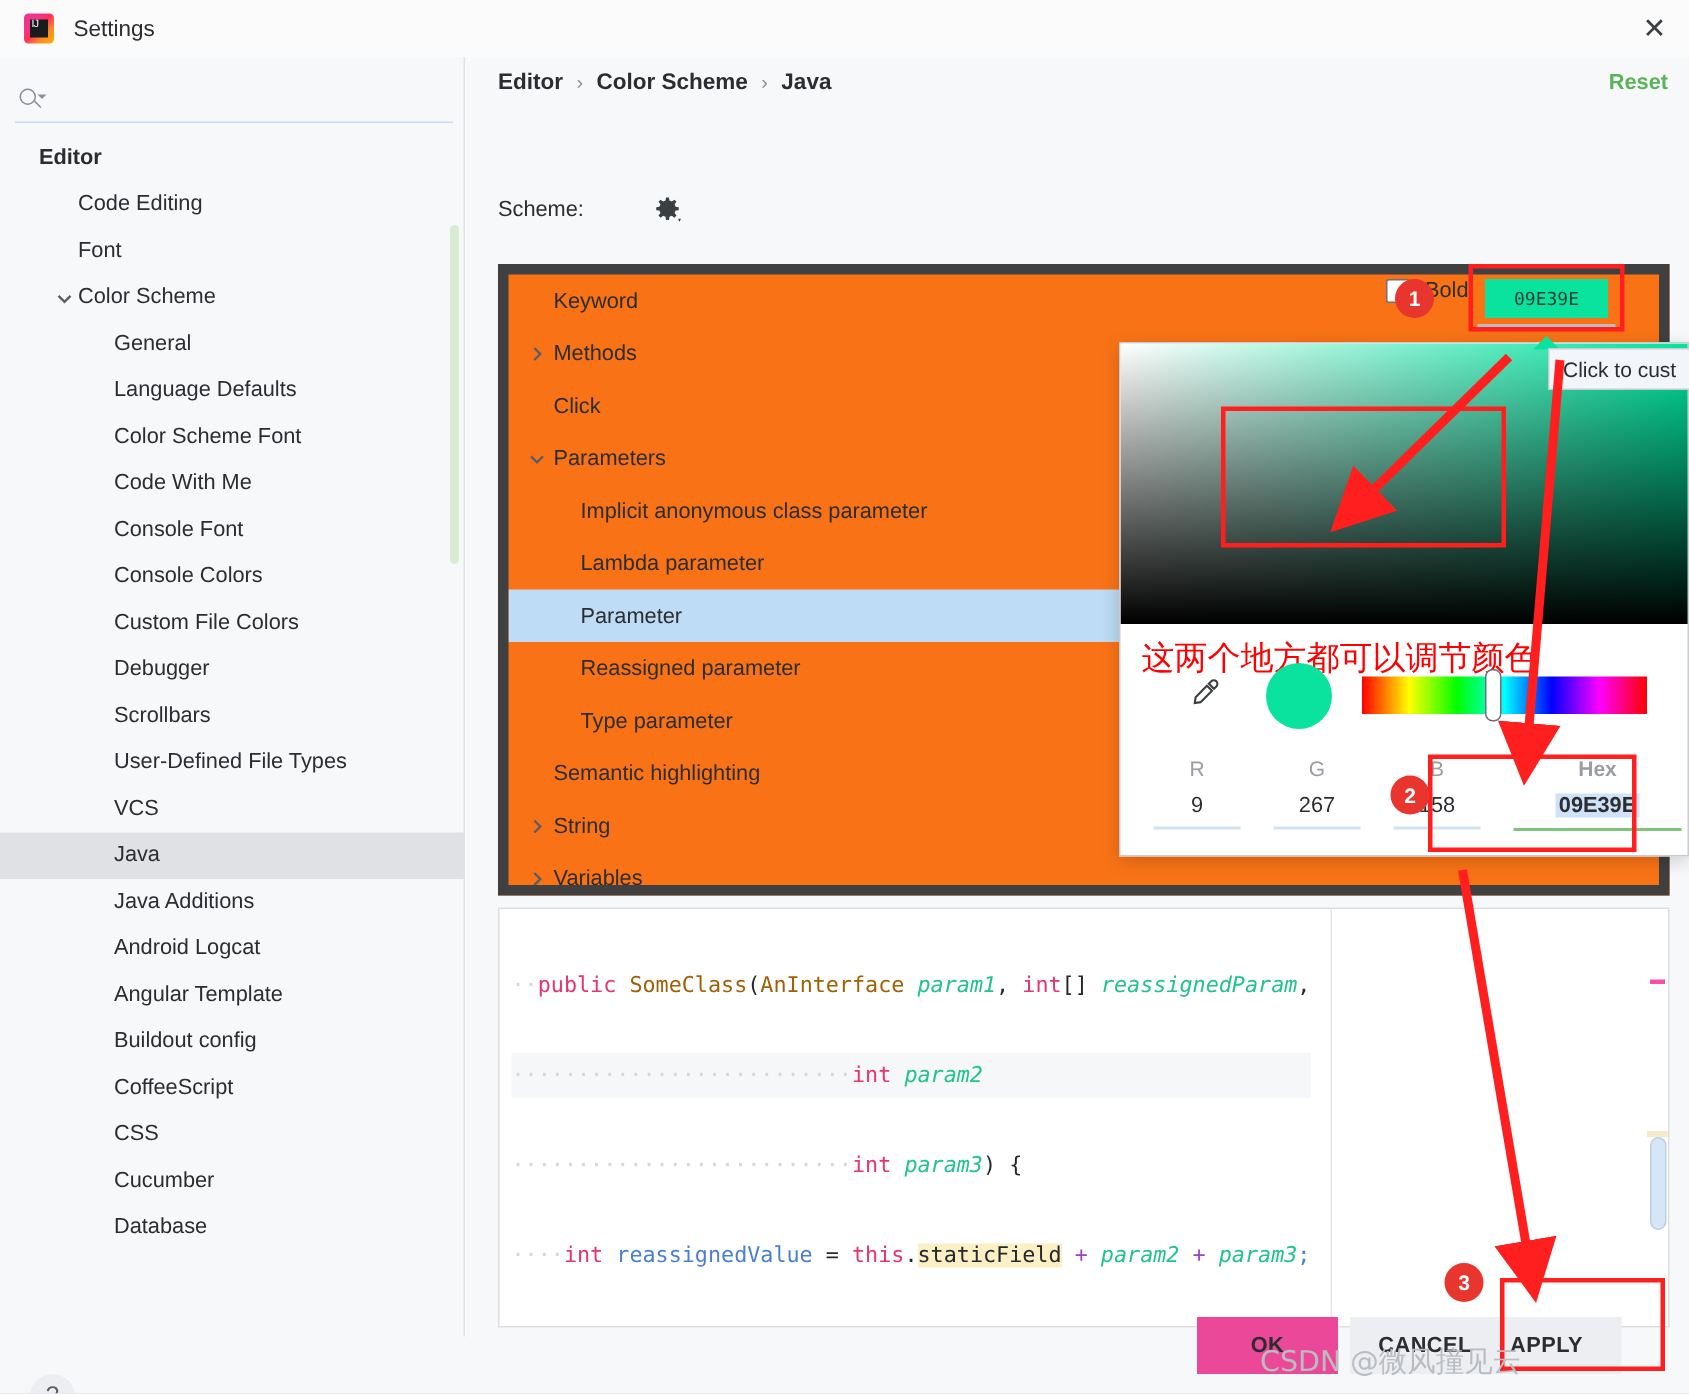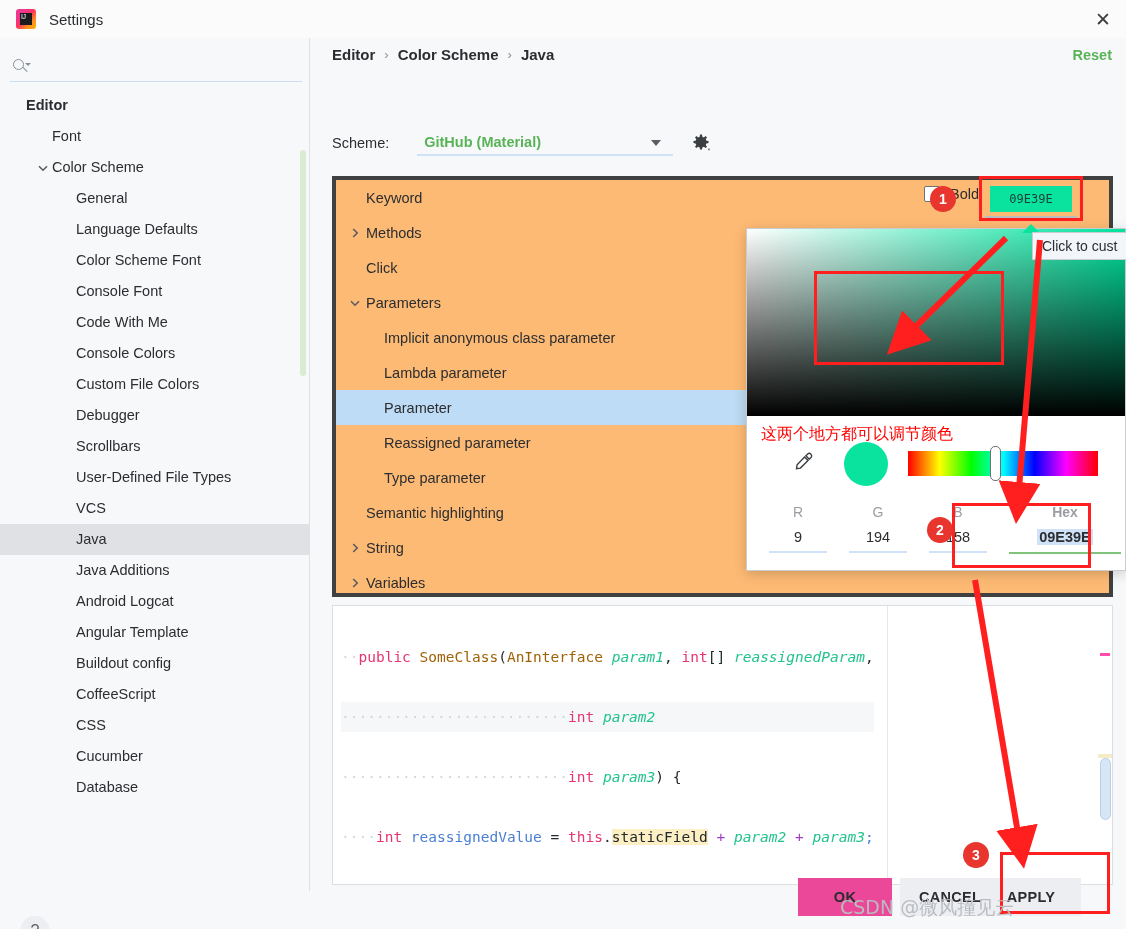--- a/index.html
+++ b/index.html
@@ -139,21 +139,21 @@
     border-left: 5px solid transparent; border-right: 5px solid transparent;
     border-top: 6px solid #5a5d63;
   }
   .gear-btn {
     margin-left: 18px; width: 20px; height: 20px; position: relative;
   }
 
   
   .attr-box {
     position: absolute; left: 21px; top: 138px; width: 781px; height: 421px;
-    background: #fdba74; border: 4px solid #404040;
+    background: #f97316; border: 7px solid #404040;
     overflow: hidden;
   }
   .attr-row {
     position: relative; height: 35px; display: flex; align-items: center;
     font-size: 14.5px; color: #2b2d30; white-space: nowrap;
   }
   .attr-row.selected { background: #bedcf5; }
   .attr-row.l0 { padding-left: 30px; }
   .attr-row.l1 { padding-left: 48px; }
   .aw { position: absolute; left: 12px; top: 11px; width: 13px; height: 13px; }
@@ -230,21 +230,21 @@
     overflow: hidden;
   }
   .sv-area {
     position: absolute; left: 0; top: 0; width: 380px; height: 187px;
     background:
       linear-gradient(to top, #000 0%, rgba(0,0,0,0) 100%),
       linear-gradient(to right, #fff 0%, #00e39e 100%);
   }
   .picker-note {
     position: absolute; left: 14px; top: 195px;
-    font-size: 16px; color: #ff0000;
+    font-size: 22px; color: #ff0000;
     font-family: "DejaVu Sans", sans-serif;
   }
   .eyedropper {
     position: absolute; left: 45px; top: 222px; width: 22px; height: 22px;
   }
   .swatch-circle {
     position: absolute; left: 97px; top: 213px; width: 44px; height: 44px;
     border-radius: 50%; background: #09e39e;
   }
   .hue-bar {
@@ -328,20 +328,23 @@
       <div class="search-icon">
         <div class="ring"></div>
           <div class="handle"></div>
           <div class="caret"></div>
       </div>
       <input class="search-input" type="text" placeholder="" style="">
     </div>
     <div class="tree" id="sidebar-tree">
         <div class="tnode lvl0">
           <span class="lbl">Editor</span>
+        </div>
+        <div class="tnode lvl1">
+          <span class="lbl">Code Editing</span>
         </div>
         <div class="tnode lvl1">
           <span class="lbl">Font</span>
         </div>
         <div class="tnode lvl1">
           <span class="tw at1">
             <svg width="14" height="14" viewBox="0 0 14 14">
               <path d="M3 5.2 L7 9.2 L11 5.2" fill="none" stroke="#5a5d63" stroke-width="1.6"></path>
             </svg>
           </span>
@@ -350,24 +353,24 @@
         <div class="tnode lvl2">
           <span class="lbl">General</span>
         </div>
         <div class="tnode lvl2">
           <span class="lbl">Language Defaults</span>
         </div>
         <div class="tnode lvl2">
           <span class="lbl">Color Scheme Font</span>
         </div>
         <div class="tnode lvl2">
+          <span class="lbl">Code With Me</span>
+        </div>
+        <div class="tnode lvl2">
           <span class="lbl">Console Font</span>
-        </div>
-        <div class="tnode lvl2">
-          <span class="lbl">Code With Me</span>
         </div>
         <div class="tnode lvl2">
           <span class="lbl">Console Colors</span>
         </div>
         <div class="tnode lvl2">
           <span class="lbl">Custom File Colors</span>
         </div>
         <div class="tnode lvl2">
           <span class="lbl">Debugger</span>
         </div>
@@ -417,24 +420,20 @@
         <span>Editor</span>
         <span class="crumb-sep">›</span>
         <span>Color Scheme</span>
         <span class="crumb-sep">›</span>
         <span>Java</span>
       </div>
     <div class="reset-link">Reset</div>
 
     <div class="scheme-row">
       <div class="scheme-label">Scheme:</div>
-      <div class="scheme-combo">
-        <div class="scheme-value">GitHub (Material)</div>
-        <div class="combo-caret"></div>
-      </div>
       <div class="gear-btn">
         <svg width="20" height="20" viewBox="0 0 20 20">
           <path d="M10 6.2a3.8 3.8 0 100 7.6 3.8 3.8 0 000-7.6zm0 5.6a1.8 1.8 0 110-3.6 1.8 1.8 0 010 3.6z" fill="#3c3f41"></path>
           <path d="M9 1.6h2l.3 2.1 1.6.7 1.7-1.3 1.4 1.4-1.3 1.7.7 1.6 2.1.3v2l-2.1.3-.7 1.6 1.3 1.7-1.4 1.4-1.7-1.3-1.6.7-.3 2.1H9l-.3-2.1-1.6-.7-1.7 1.3-1.4-1.4 1.3-1.7-.7-1.6-2.1-.3v-2l2.1-.3.7-1.6L4 4.5l1.4-1.4 1.7 1.3 1.6-.7z" fill="#3c3f41"></path>
           <path d="M17 15.8l2 0-1 2z" fill="#3c3f41"></path>
         </svg>
       </div>
     </div>
 
     <div class="attr-box">
@@ -549,21 +548,21 @@
     <div class="hue-thumb"></div>
 
     <div class="rgb-row">
       <div class="rgb-cell" style="left:22px; top:0;">
         <div class="rgb-cap">R</div>
         <div class="rgb-val">9</div>
         <div class="rgb-underline"></div>
       </div>
       <div class="rgb-cell" style="left:102px; top:0;">
         <div class="rgb-cap">G</div>
-        <div class="rgb-val">194</div>
+        <div class="rgb-val">267</div>
         <div class="rgb-underline"></div>
       </div>
       <div class="rgb-cell" style="left:182px; top:0;">
         <div class="rgb-cap">B</div>
         <div class="rgb-val">158</div>
         <div class="rgb-underline"></div>
       </div>
       <div class="hex-cell">
         <div class="hex-cap">Hex</div>
         <div class="hex-val">09E39E</div>

